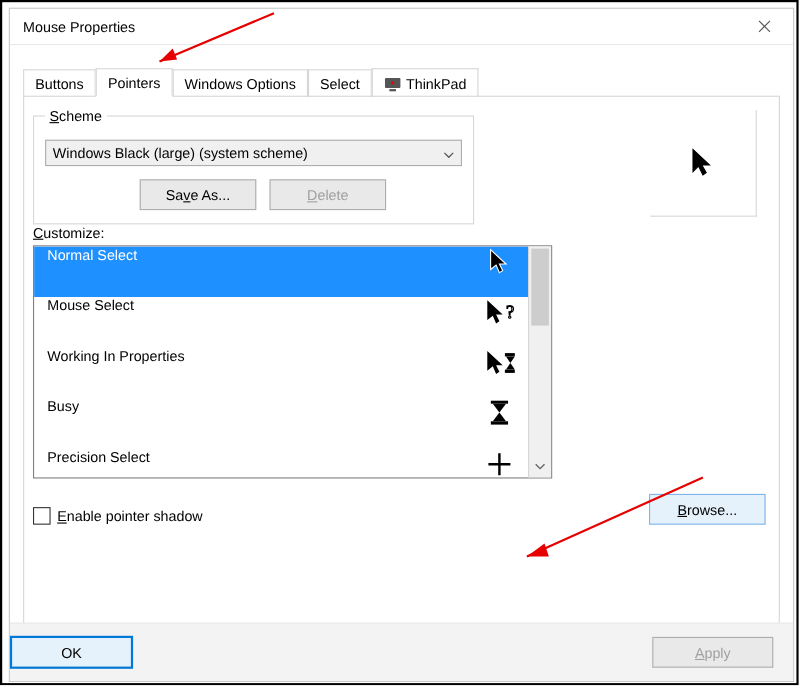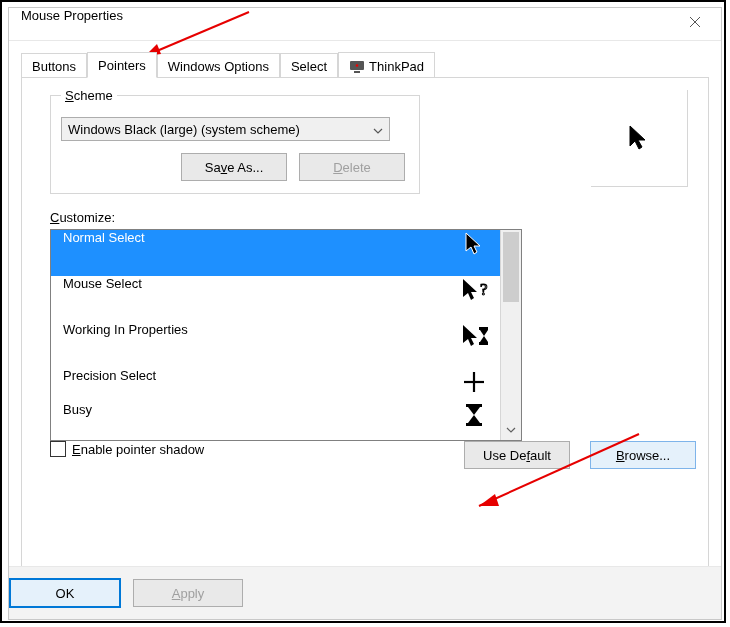--- a/index.html
+++ b/index.html
@@ -1,54 +1,54 @@
 <!DOCTYPE html>
 <html><head>
 <meta charset="utf-8">
 <style>
   html,body{margin:0;padding:0;font-family:"Segoe UI",Tahoma,sans-serif;font-size:13px;color:#000;background:#fff}
   .frame{border:2px solid #000;width:726px;height:623px;position:relative;box-sizing:border-box}
   .win{position:absolute;left:6px;top:5px;width:714px;height:613px;background:#fff;border:1px solid #c8c8c8;box-sizing:border-box}
-  .titlebar{height:32px;display:flex;padding:0 8px;border-bottom:1px solid #e8e8e8}
+  .titlebar{height:32px;display:flex;align-items:center;padding:0 8px;border-bottom:1px solid #e8e8e8}
   .titlebar .title{flex:1;font-size:13px;color:#000;padding-left:4px}
   .titlebar .close{width:36px;height:28px;display:flex;align-items:center;justify-content:center;cursor:pointer}
   .titlebar .close svg{stroke:#555;stroke-width:1}
   .body{position:relative;padding:6px 12px 0 12px}
-  .tabs{display:flex;align-items:flex-end;height:26px;margin-top:4px}
+  .tabs{display:flex;align-items:flex-end;height:26px;margin-top:14px}
   .tab{border:1px solid #d6d6d6;border-bottom:none;background:#fff;padding:4px 10px 4px 10px;font-size:13px;color:#000000;margin-right:0;position:relative;top:1px;cursor:pointer}
   .tab.inactive{background:#fff;color:#000}
   .tab.active{background:#fff;border-bottom:1px solid #fff;z-index:2}
   .tab .tplabel{display:inline-block;vertical-align:middle}
   .tab-icon{display:inline-block;width:16px;height:16px;vertical-align:middle;margin-right:4px}
-  .page{border:1px solid #d6d6d6;padding:10px 12px 14px 28px;min-height:480px;position:relative}
+  .page{border:1px solid #d6d6d6;padding:10px 12px 14px 8px;min-height:480px;position:relative}
   fieldset.scheme{border:1px solid #d6d6d6;margin:0;padding:14px 10px 12px 10px;width:348px;position:relative}
   fieldset.scheme legend{font-size:13px;padding:0 4px;color:#000}
-  .combo{width:329px;height:24px;border:1px solid #adadad;background:#f0f0f0;display:flex;align-items:center;padding:0 6px;justify-content:space-between;cursor:pointer;box-sizing:border-box}
+  .combo{width:379px;height:24px;border:1px solid #adadad;background:#f0f0f0;display:flex;align-items:center;padding:0 6px;justify-content:space-between;cursor:pointer;box-sizing:border-box}
   .combo .chev svg{stroke:#575757}
-  .schemebtns{display:flex;gap:12px;margin-top:12px;margin-left:120px}
+  .schemebtns{display:flex;gap:12px;margin-top:12px;margin-left:86px}
   .btn{min-width:84px;height:26px;border:1px solid #adadad;background:#e9e9e9;font-size:13px;display:inline-flex;align-items:center;justify-content:center;padding:0 10px;cursor:pointer;color:#000}
   .btn.disabled{color:#a0a0a0;cursor:default}
   .btn.primary{border:2px solid #0078d7;background:#e5f1fb}
   .btn.hover{border:1px solid #7eb4ea;background:#e5f1fb}
   .preview{position:absolute;right:20px;top:12px;width:96px;height:96px;border-right:1px solid #d6d6d6;border-bottom:1px solid #d6d6d6;display:flex;align-items:center;justify-content:center}
-  .customize-label{margin-top:16px;margin-bottom:4px}
+  .customize-label{margin-bottom:4px}
   .listwrap{border:1px solid #808080;width:470px;height:210px;display:flex}
   .list{flex:1;overflow:hidden}
   .row{height:46px;display:flex;justify-content:space-between;padding:0 12px;border-bottom:none}
   .row.sel{background:#1e90ff;color:#fff}
   .row .lbl{font-size:13px}
   .row .ic{width:28px;height:28px;display:flex;align-items:center;justify-content:center}
   .scrollbar{width:20px;background:#f0f0f0;border-left:1px solid #d6d6d6;position:relative}
   .scrollbar .thumb{position:absolute;left:2px;right:2px;top:2px;height:70px;background:#cdcdcd}
   .scrollbar .dn{position:absolute;bottom:2px;left:0;right:0;height:16px;display:flex;align-items:center;justify-content:center}
-  .below{display:flex;align-items:flex-start;gap:20px}
+  .below{display:flex;align-items:flex-end;margin-top:14px;}
   .chk{width:14px;height:14px;border:1px solid #333;display:inline-block;margin-right:6px;vertical-align:middle}
   .chklabel{display:flex;align-items:center}
   .spacer{flex:1}
-  .footer{position:absolute;left:0;right:0;bottom:0;height:52px;border-top:1px solid #e8e8e8;background:#f3f3f3;display:flex;align-items:center;justify-content:flex-start;padding-right:18px;gap:12px}
+  .footer{position:absolute;left:0;right:0;bottom:0;height:52px;border-top:1px solid #e8e8e8;background:#f3f3f3;display:flex;align-items:center;justify-content:space-between;padding-right:18px;gap:12px}
   .ul{text-decoration:underline}
   
   .arrow{position:absolute;pointer-events:none}
   .arrow line{stroke:#e60000;stroke-width:2}
   .arrow polygon{fill:#e60000}
 </style>
 </head>
 <body>
 
 <div class="frame">
@@ -137,62 +137,57 @@
                     <path d="M3 2 L3 20 L8 16 L11 23 L14 21 L11 15 L17 15 Z" fill="#000"></path>
                     <g transform="translate(19,4)">
                       <rect x="0" y="0" width="10" height="3" fill="#000"></rect>
                       <path d="M1 3 L9 3 L5 9 Z" fill="#000"></path>
                       <path d="M5 9 L1 15 L9 15 Z" fill="#000"></path>
                       <rect x="0" y="15" width="10" height="3" fill="#000"></rect>
                     </g>
                   </svg>
                 </span>
             </div>
-            <div class="row" style="height:34px">
-              <span class="lbl">Precision Select</span>
-              <span class="ic">
-                  <svg width="22" height="22">
-                    <line x1="11" y1="1" x2="11" y2="21" stroke="#000" stroke-width="2.2"></line>
-                    <line x1="1" y1="11" x2="21" y2="11" stroke="#000" stroke-width="2.2"></line>
-                  </svg>
-                </span>
-            </div>
             <div class="row">
               <span class="lbl">Busy</span>
               <span class="ic">
                   <svg width="16" height="24">
                     <rect x="0" y="0" width="16" height="3" fill="#000"></rect>
                     <path d="M2 3 L14 3 L8 11 Z" fill="#000"></path>
                     <path d="M8 11 L2 19 L14 19 Z" fill="#000"></path>
                     <rect x="0" y="19" width="16" height="3" fill="#000"></rect>
+                  </svg>
+                </span>
+            </div>
+            <div class="row" style="height:34px">
+              <span class="lbl">Precision Select</span>
+              <span class="ic">
+                  <svg width="22" height="22">
+                    <line x1="11" y1="1" x2="11" y2="21" stroke="#000" stroke-width="2.2"></line>
+                    <line x1="1" y1="11" x2="21" y2="11" stroke="#000" stroke-width="2.2"></line>
                   </svg>
                 </span>
             </div>
           </div>
           <div class="scrollbar">
             <div class="thumb"></div>
             <div class="dn">
                 <svg width="10" height="6">
                   <polyline points="1,1 5,5 9,1" fill="none" stroke="#606060" stroke-width="1.2"></polyline>
                 </svg>
               </div>
           </div>
         </div>
 
         <div class="below">
           <label class="chklabel">
             <span class="chk"></span>
             <span><span class="ul">E</span><span>nable pointer shadow</span></span>
           </label>
           <div class="spacer"></div>
-          <div class="btn">
-              <span>Use De</span>
-              <span class="ul">f</span>
-              <span>ault</span>
-            </div>
           <div class="btn hover">
               <span class="ul">B</span>
               <span>rowse...</span>
             </div>
         </div>
 
       </div>
     </div>
 
     <div class="footer">

